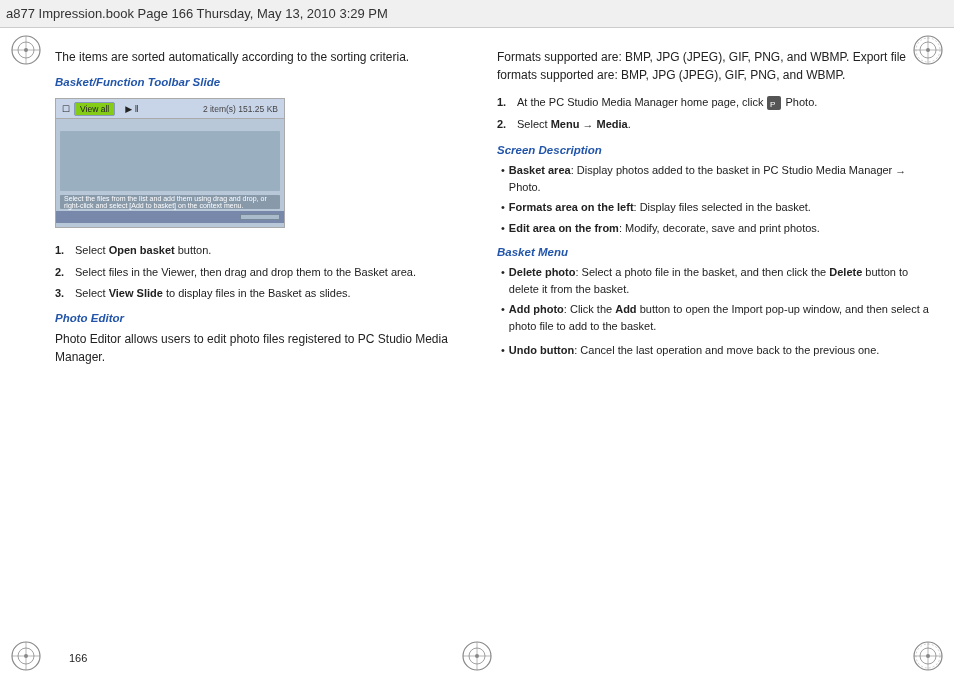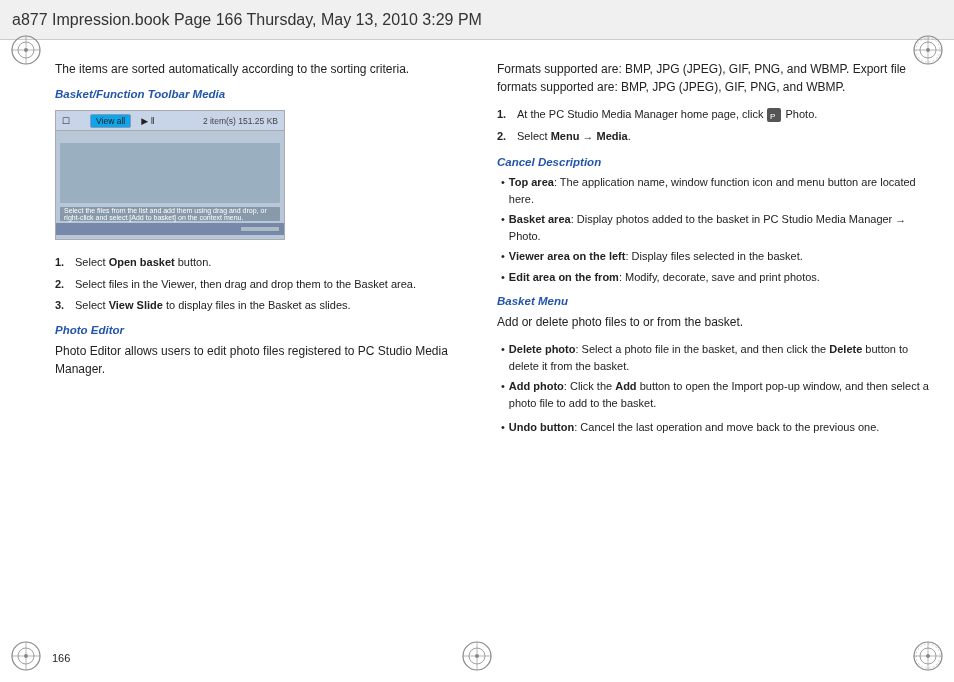--- a/index.html
+++ b/index.html
@@ -18,27 +18,27 @@
     .page-container {
       width: 954px;
       height: 682px;
       position: relative;
       padding: 0;
     }
 
     
     .header-bar {
       width: 100%;
-      height: 40px;
+      height: 28px;
       background: #f0f0f0;
       border-bottom: 1px solid #ccc;
       display: flex;
       align-items: center;
-      padding: 0 12px;
-      font-size: 16px;
+      padding: 0 6px;
+      font-size: 13px;
       color: #333;
     }
 
     
     .corner {
       position: absolute;
       width: 36px;
       height: 36px;
     }
     .corner-tl { top: 32px; left: 8px; }
@@ -121,27 +121,26 @@
       gap: 4px;
       flex: 1;
     }
 
     .screenshot-toolbar-right {
       font-size: 8.5px;
       color: #444;
     }
 
     .view-all-btn {
-      background: #0ea5e9;
+      background: #84cc16;
       border: 1px solid #8899bb;
       border-radius: 2px;
       padding: 1px 5px;
       font-size: 8.5px;
       color: #222;
-      margin-left: 16px;
     }
 
     .screenshot-body {
       background: #b8c8d8;
       height: calc(100% - 20px);
       display: flex;
       flex-direction: column;
       justify-content: flex-end;
       padding-bottom: 4px;
     }
@@ -219,21 +218,21 @@
       flex-shrink: 0;
     }
 
     b { font-weight: bold; }
     i { font-style: italic; }
 
     
     .page-number {
       position: absolute;
       bottom: 18px;
-      left: 52px;
+      left: 69px;
       font-size: 11px;
       color: #222;
     }
 
     
     .corner-svg {
       width: 36px;
       height: 36px;
     }
   </style>
@@ -297,21 +296,21 @@
 
   <div class="content-area">
 
     <div class="left-col">
 
       <p class="section-text">
         The items are sorted automatically according to the sorting criteria.
       </p>
 
       <div class="section-heading">
-        <i>Basket/Function Toolbar Media</i>
+        <i>Basket/Function Toolbar Slide</i>
       </div>
 
 
       <div class="screenshot-box">
         <div class="screenshot-toolbar">
           <div class="screenshot-toolbar-left">
             <span style="font-size:9px;">☐</span>
             <span class="view-all-btn">View all</span>
             <span style="font-size:9px; margin-left:6px;">▶ ‖</span>
           </div>
@@ -370,43 +369,39 @@
             Photo.
           </span>
         </li>
         <li>
           <span class="num">2.</span>
           <span>Select <b>Menu</b> → <b>Media</b>.</span>
         </li>
       </ol>
 
       <div class="section-heading">
-        <i>Cancel Description</i>
+        <i>Screen Description</i>
       </div>
 
       <ul class="bullet-list">
         <li>
-            <span><b>Top area</b>: The application name, window function icon and menu button are located here.</span>
-          </li>
-        <li>
             <span><b>Basket area</b>: Display photos added to the basket in PC Studio Media Manager  → Photo.</span>
           </li>
         <li>
-            <span><b>Viewer area on the left</b>: Display files selected in the basket.</span>
+            <span><b>Formats area on the left</b>: Display files selected in the basket.</span>
           </li>
         <li>
             <span><b>Edit area on the from</b>: Modify, decorate, save and print photos.</span>
           </li>
       </ul>
 
       <div class="section-heading">
         <i>Basket Menu</i>
       </div>
 
-      <p class="section-text">Add or delete photo files to or from the basket.</p>
 
       <ul class="bullet-list">
         <li>
             <span><b>Delete photo</b>: Select a photo file in the basket, and then click the <b>Delete</b> button to delete it from the basket.</span>
           </li>
         <li>
             <span><b>Add photo</b>: Click the <b>Add</b> button to open the Import pop-up window, and then select a photo file to add to the basket.</span>
           </li>
       </ul>
 

